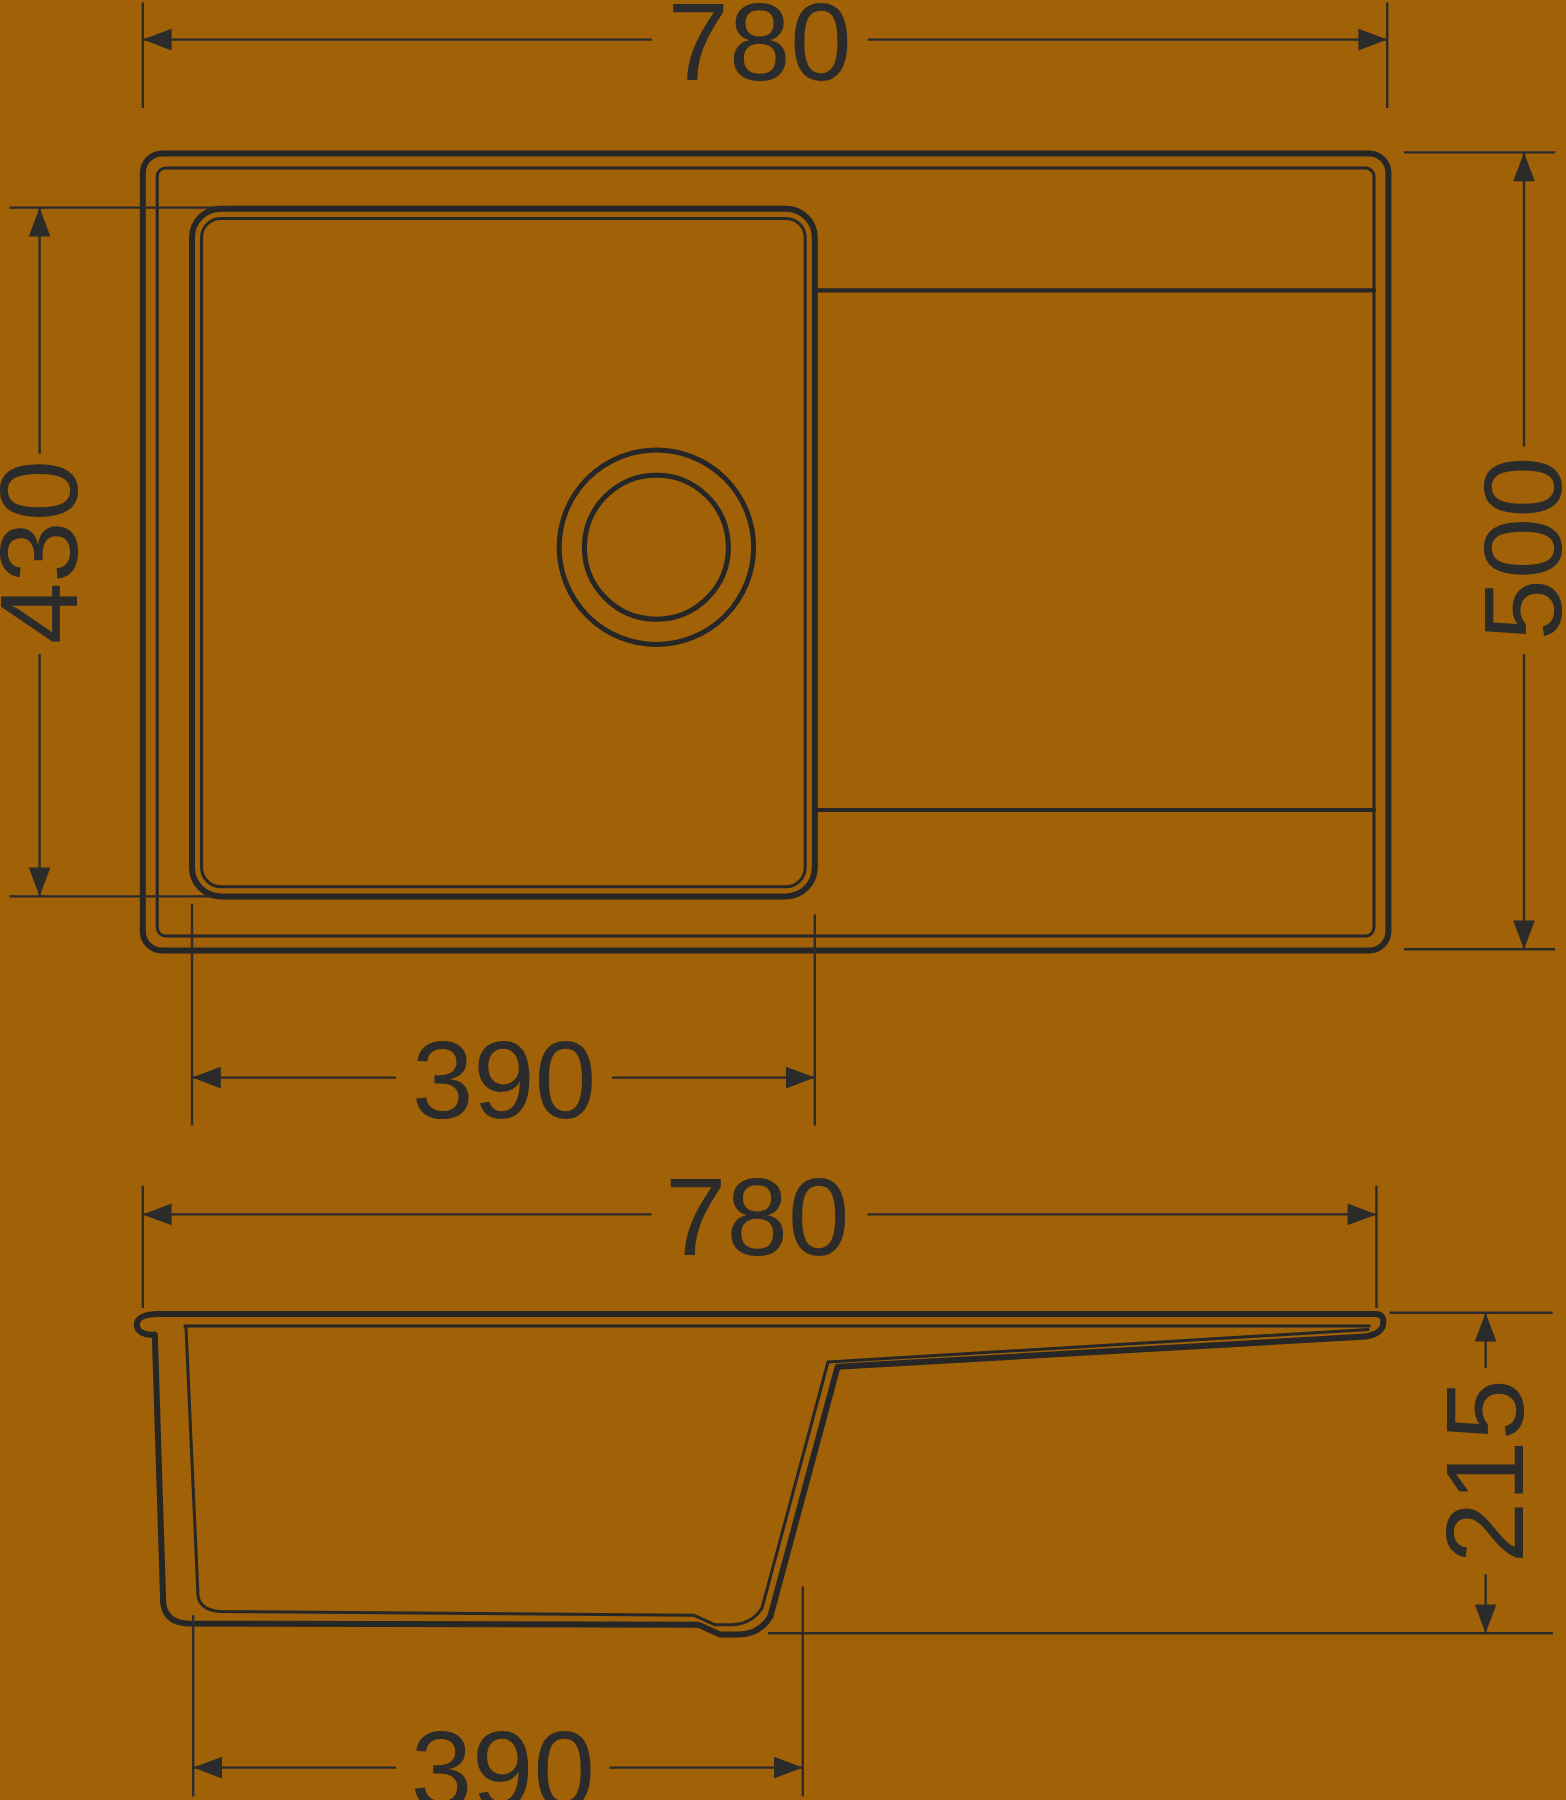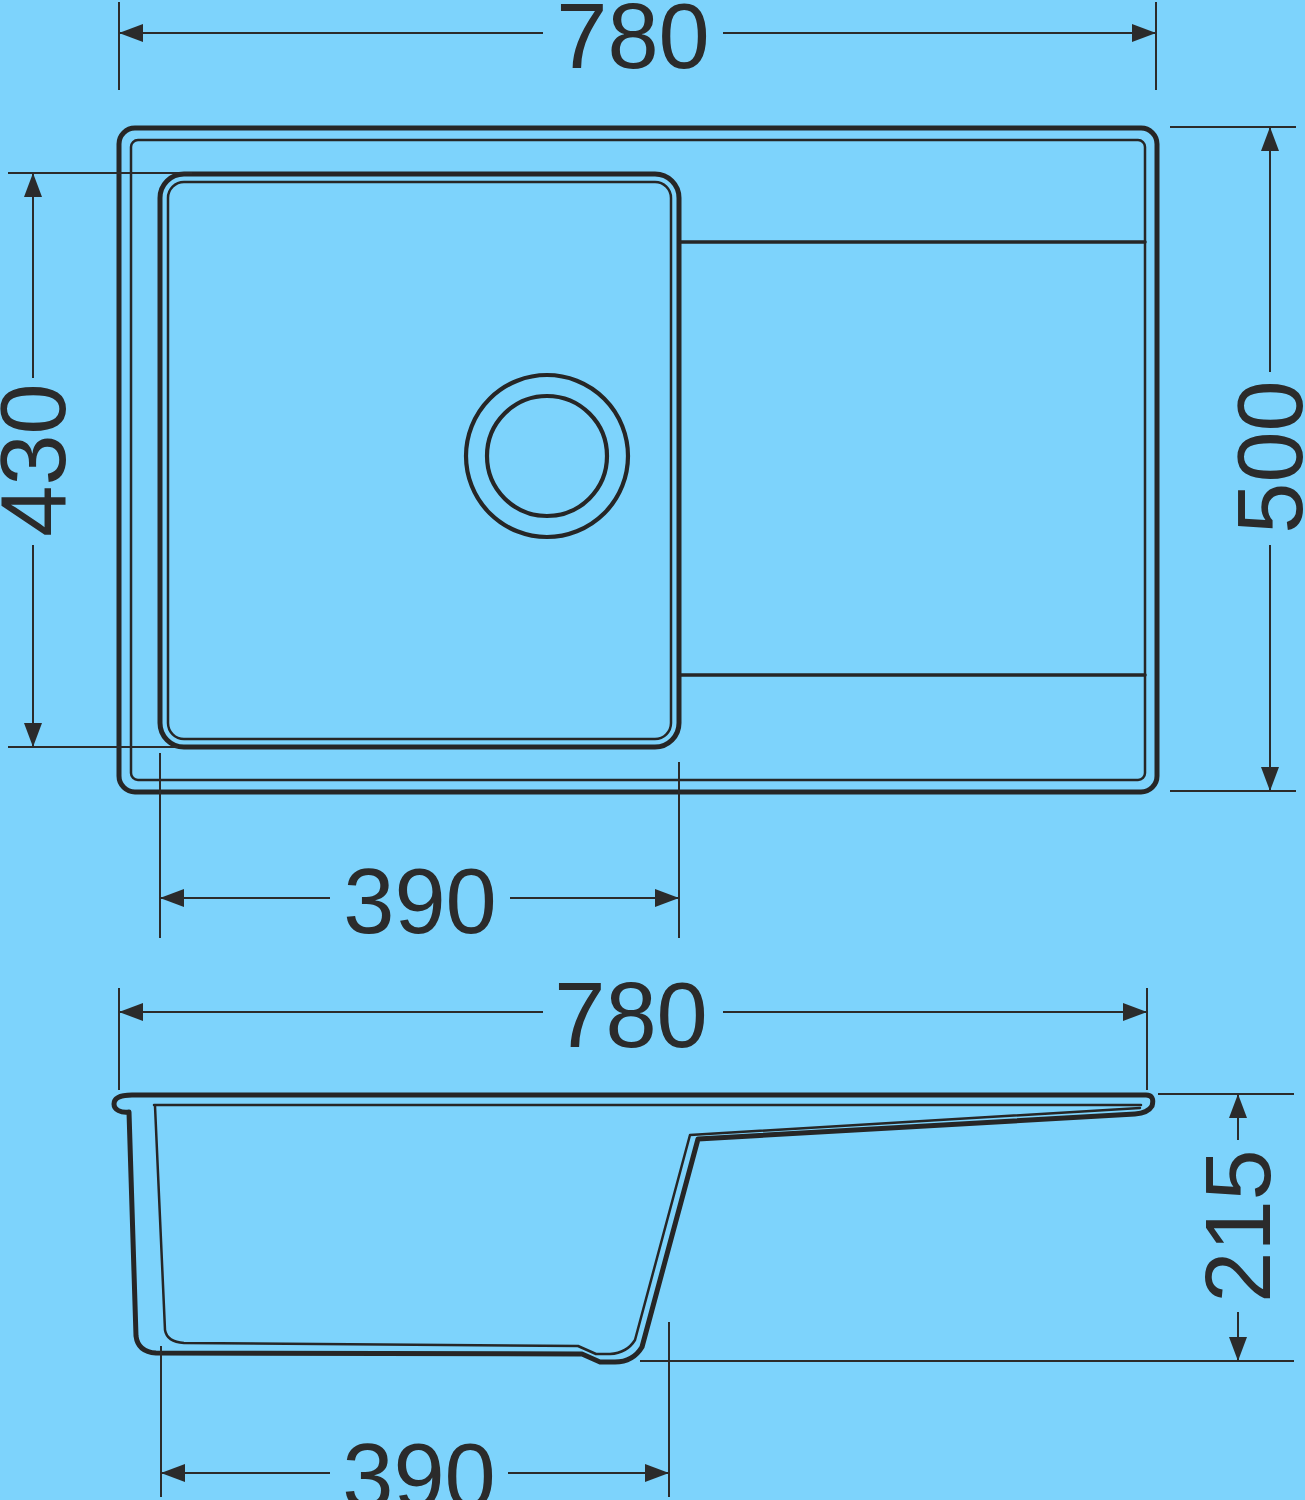--- a/index.html
+++ b/index.html
@@ -1,16 +1,16 @@
 <!DOCTYPE html>
 <html><head>
 <meta charset="utf-8">
 <style>
   html,body{margin:0;padding:0;background:#ffffff;}
-  .stage{width:1305px;height:1500px;background:#7dd3fc;position:relative;overflow:hidden;}
+  .stage{width:1305px;height:1500px;background:#a16207;position:relative;overflow:hidden;}
   svg{display:block;}
   .outline-thick{fill:none;stroke:#262626;stroke-width:5;stroke-linecap:round;stroke-linejoin:round;}
   .outline-med{fill:none;stroke:#262626;stroke-width:3.5;stroke-linecap:round;}
   .outline-thin{fill:none;stroke:#262626;stroke-width:2.5;stroke-linecap:round;stroke-linejoin:round;}
   .circle-line{fill:none;stroke:#262626;stroke-width:4.2;}
   .dim{fill:none;stroke:#2b2b2b;stroke-width:2;}
   .arrow{fill:#2b2b2b;stroke:none;}
   .dimtext{font-family:"Liberation Sans",sans-serif;font-size:92px;fill:#2b2b2b;
            text-anchor:middle;dominant-baseline:central;}
 </style>

